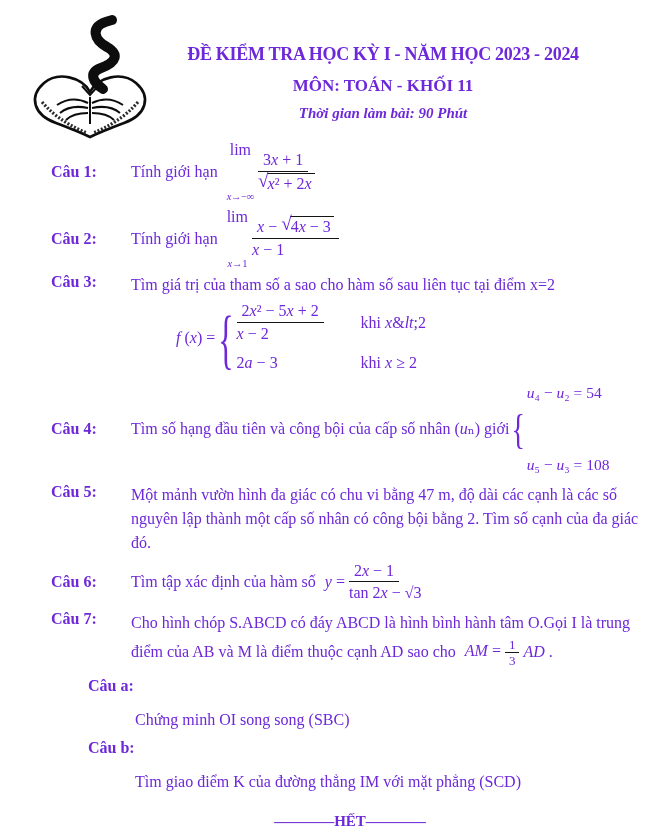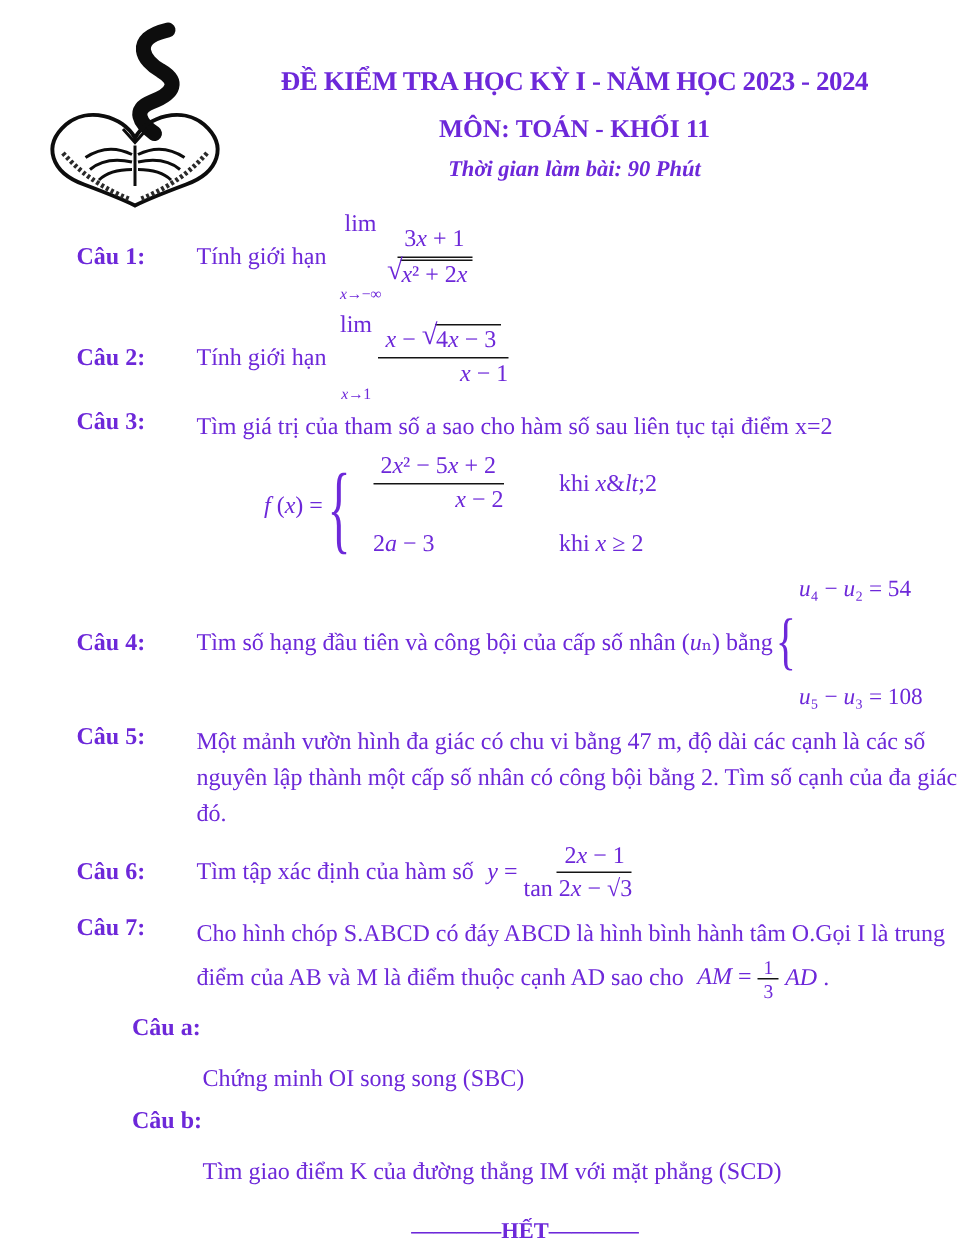--- a/index.html
+++ b/index.html
@@ -22,33 +22,33 @@
   .qlabel { flex:0 0 80px; font-weight:bold; }
   .qbody { flex:1; line-height:1.5; }
   .qbody.inline { display:flex; align-items:center; flex-wrap:nowrap; }
   .gap { margin-left:9px; }
   .gap-s { margin-left:4px; }
   
   .math { white-space:nowrap; }
   .lim { display:inline-flex; flex-direction:column; align-items:center; line-height:1; vertical-align:middle;gap:33px; }
   .lim-word { font-size:16px; }
   .lim-sub { font-size:10.5px; margin-top:1px; letter-spacing:-0.3px; }
-  .frac { display:inline-flex; flex-direction:column; align-items:flex-end; vertical-align:middle; line-height:1.3; text-align:center; }
+  .frac { display:inline-flex; flex-direction:column; align-items:flex-start; vertical-align:middle; line-height:1.3; text-align:center; }
   .frac .num { display:block; border-bottom:1.4px solid #141414; padding:0 5px 0; }
   .frac .den { display:block; padding-top:1px; }
   .sqrt { display:inline-flex; align-items:flex-start; }
   .radsign { font-size:1.2em; line-height:1; transform:translateY(-2px); }
   .radicand { border-top:1.4px solid #141414; padding:0 3px 0 1px; margin-left:-2px; }
   .sfrac { display:inline-flex; flex-direction:column; align-items:center; font-size:13px; line-height:1.2; vertical-align:middle; margin:0 4px; }
   .sfrac .num { border-bottom:1.2px solid #141414; padding:0 4px; }
   .brace { display:inline-block; font-weight:400; line-height:1; vertical-align:middle; }
   .brace.tall { font-size:32px; transform:scaleY(2.05); margin:0 3px; }
   .brace.mid { font-size:28px; transform:scaleY(1.5); margin:0 2px; }
   .piecewise { display:flex; align-items:center; margin:4px 0 2px 45px; }
-  .cases { display:inline-flex; flex-direction:column; gap:6px;margin-left:12px; }
+  .cases { display:inline-flex; flex-direction:column; gap:6px; }
   .case { display:flex; align-items:center; }
   .case .expr { min-width:124px; display:inline-flex; }
   .sys { display:inline-flex; flex-direction:column; line-height:1.55; font-size:15.5px;gap:48px; }
   
   .subrow { display:flex; margin-left:37px; align-items:flex-start; }
   .sublabel { flex:0 0 47px; font-weight:bold; }
   .subbody { flex:1; line-height:1.45;margin-top:31px; }.mb4{margin-bottom:4px}.mb6{margin-bottom:6px}
   .mb8{margin-bottom:8px}.mb10{margin-bottom:10px}
   .footer { text-align:center; font-weight:bold; font-size:15px; margin-top:20px; letter-spacing:0; }
 </style>
@@ -152,21 +152,21 @@
           </span>
         </div>
       </div>
     </div>
 
     <div class="qrow center mb6">
       <div class="qlabel">Câu 4:</div>
       <div class="qbody inline">
         <span>Tìm số hạng đầu tiên và công bội của cấp số nhân</span>
         <span class="math gap-s">(<i>u</i>ₙ)</span>
-        <span class="gap-s">bằng</span>
+        <span class="gap-s">giới</span>
         <span class="brace mid">{</span>
         <span class="sys">
           <span class="math"><i>u</i>₄ − <i>u</i>₂ = 54</span>
           <span class="math"><i>u</i>₅ − <i>u</i>₃ = 108</span>
         </span>
       </div>
     </div>
 
     <div class="qrow mb6">
       <div class="qlabel">Câu 5:</div>

